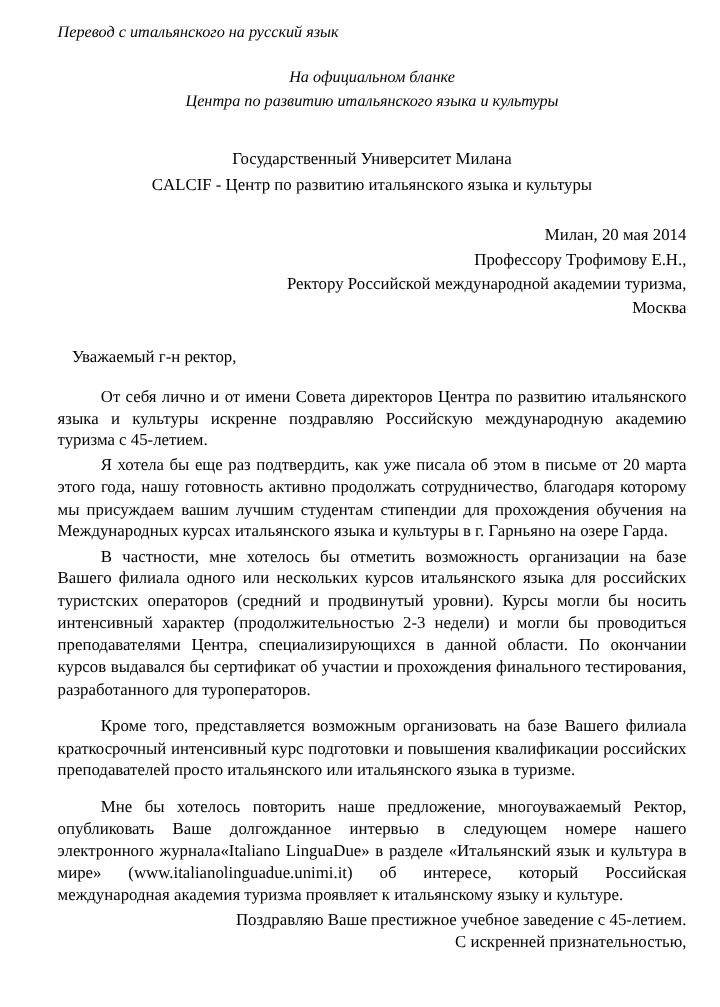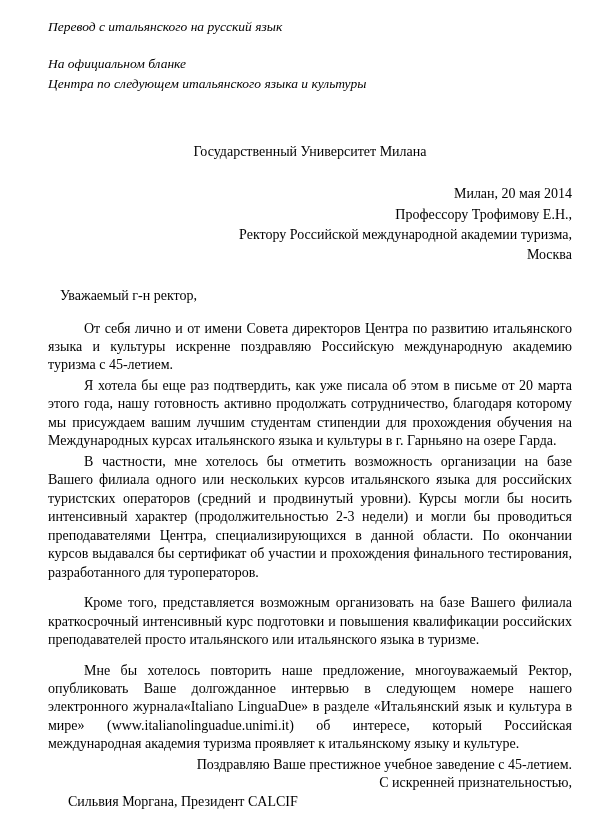--- a/index.html
+++ b/index.html
@@ -30,21 +30,22 @@
   .translation-note {
     font-style: italic;
     font-size: 13.5px;
     line-height: 1.35;
     margin-bottom: 18px;
   }
   .letterhead-note {
     font-style: italic;
     font-size: 13.5px;
     line-height: 1.45;
-    margin-bottom: 48px;
+    margin-bottom: 30px;
+    text-align: center;
   }
   .letterhead-note div {
     white-space: nowrap;
   }
   .org-block {
     text-align: center;
     font-size: 14px;
     line-height: 1.5;
     margin-bottom: 22px;
   }
@@ -92,40 +93,40 @@
 </head>
 <body>
 
 <div class="page">
   <div class="content">
 
     <div class="translation-note">Перевод с итальянского на русский язык</div>
 
     <div class="letterhead-note">
       <div>На официальном бланке</div>
-      <div>Центра по следующем итальянского языка и культуры</div>
+      <div>Центра по развитию итальянского языка и культуры</div>
     </div>
 
     <div class="org-block">
       <div>Государственный Университет Милана</div>
+      <div>CALCIF - Центр по развитию итальянского языка и культуры</div>
     </div>
 
     <div class="addressee">
       <div>Милан, 20 мая 2014</div>
       <div>Профессору Трофимову Е.Н.,</div>
       <div>Ректору Российской международной академии туризма,</div>
       <div>Москва</div>
     </div>
 
     <div class="salutation">Уважаемый г-н ректор,</div>
 
     <p class="body-par gap">От себя лично и от имени Совета директоров Центра по развитию итальянского языка и культуры искренне поздравляю Российскую международную академию туризма с 45-летием.</p>
     <p class="body-par">Я хотела бы еще раз подтвердить, как уже писала об этом в письме от 20 марта этого года, нашу готовность активно продолжать сотрудничество, благодаря которому мы присуждаем вашим лучшим студентам стипендии для прохождения обучения на Международных курсах итальянского языка и культуры в г. Гарньяно на озере Гарда.</p>
     <p class="body-par">В частности, мне хотелось бы отметить возможность организации на базе Вашего филиала одного или нескольких курсов итальянского языка для российских туристских операторов (средний и продвинутый уровни). Курсы могли бы носить интенсивный характер (продолжительностью 2-3 недели) и могли бы проводиться преподавателями Центра, специализирующихся в данной области. По окончании курсов выдавался бы сертификат об участии и прохождения финального тестирования, разработанного для туроператоров.</p>
     <p class="body-par gap">Кроме того, представляется возможным организовать на базе Вашего филиала краткосрочный интенсивный курс подготовки и повышения квалификации российских преподавателей просто итальянского или итальянского языка в туризме.</p>
     <p class="body-par gap">Мне бы хотелось повторить наше предложение, многоуважаемый Ректор, опубликовать Ваше долгожданное интервью в следующем номере нашего электронного журнала«Italiano LinguaDue» в разделе «Итальянский язык и культура в мире» (www.italianolinguadue.unimi.it) об интересе, который Российская международная академия туризма проявляет к итальянскому языку и культуре.</p>
 
     <p class="closing indent">Поздравляю Ваше престижное учебное заведение с 45-летием.</p>
     <p class="closing indent">С искренней признательностью,</p>
-    <p class="sign">Сильвия Моргана, Президент CALCIF</p>
 
   </div>
 </div>
 
 </body></html>

